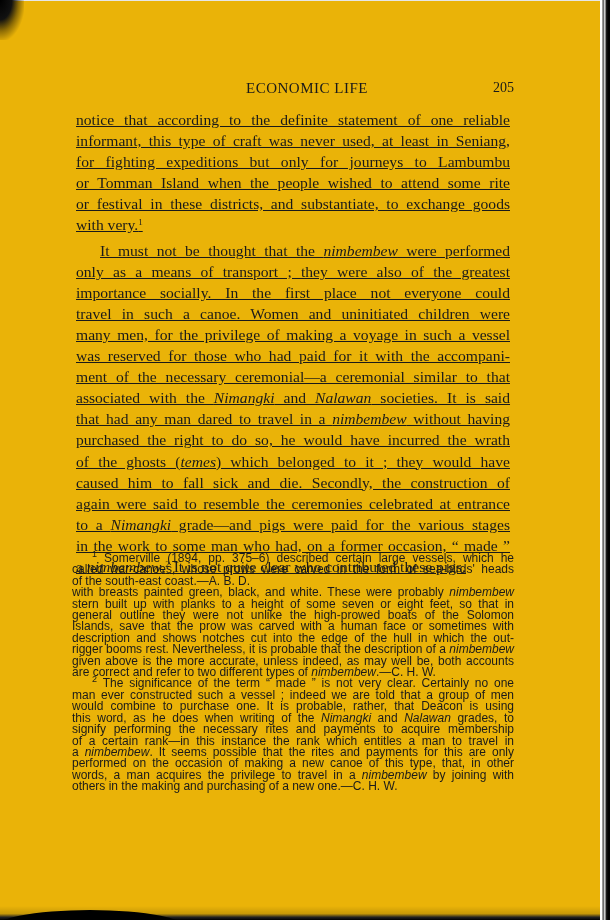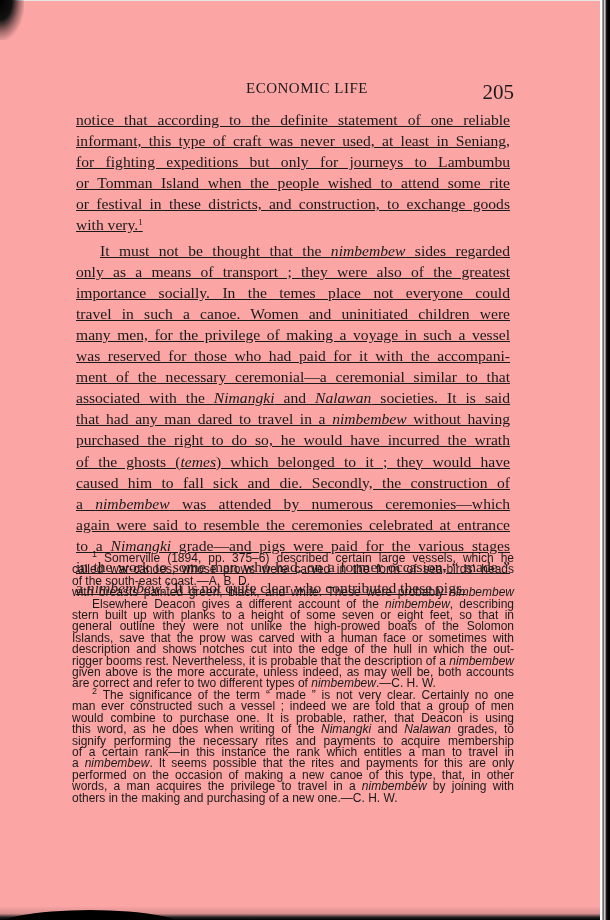--- a/index.html
+++ b/index.html
@@ -4,21 +4,21 @@
 <style>
   html, body { margin: 0; padding: 0; }
   body {
     width: 610px; height: 920px; position: relative; overflow: hidden;
     background: #ffffff;
     font-family: "DejaVu Serif", "Liberation Serif", serif;
     color: #1a1a1a;
   }
   .page {
     position: absolute; left: 0; top: 0; width: 610px; height: 920px;
-    background: #fca5a5;
+    background: #eab308;
   }
   
   .corner-shadow {
     position: absolute; left: 0; top: 0; width: 24px; height: 40px;
     background: radial-gradient(ellipse at 0% 0%, #000 0%, #111 35%, rgba(0,0,0,0.4) 55%, rgba(0,0,0,0) 75%);
   }
   .right-edge {
     position: absolute; top: 0; right: 0; width: 10px; height: 920px;
     background: linear-gradient(to right, #fff 0px, #fff 2px, #333 3px, #aaa 4px, #eee 5px, #222 6px, #000 8px, #000 10px);
   }
@@ -36,21 +36,21 @@
 
   .header {
     position: absolute; top: 80px; left: 100px; width: 414px; height: 22px;
   }
   .running-title {
     position: absolute; left: 0; right: 0; text-align: center;
     font-family: "Liberation Serif", serif; font-size: 15px; letter-spacing: 0.5px;
   }
   .page-number {
     position: absolute; right: 0; top: 0;
-    font-family: "Liberation Serif", serif; font-size: 21px;
+    font-family: "Liberation Serif", serif; font-size: 14px;
   }
 
   .body-text {
     position: absolute; left: 72px; top: 105px; width: 442px;
     font-family: "Liberation Serif", serif; font-size: 15.6px; line-height: 21.1px;
     text-align: justify;
   }
   .body-text p { margin: 4px; text-decoration: underline; }
   .body-text .line, .footnotes .line {
     display: block; text-align: justify; text-align-last: justify; white-space: nowrap;
@@ -80,52 +80,50 @@
     <div class="running-title">ECONOMIC LIFE</div>
     <div class="page-number">205</div>
   </div>
 
   <div class="body-text" id="body">
       <p>
         <span class="line"><span>notice that according to the definite statement of one reliable</span></span>
         <span class="line"><span>informant, this type of craft was never used, at least in Seniang,</span></span>
         <span class="line"><span>for fighting expeditions but only for journeys to Lambumbu</span></span>
         <span class="line"><span>or Tomman Island when the people wished to attend some rite</span></span>
-        <span class="line"><span>or festival in these districts, and construction, to exchange goods</span></span>
+        <span class="line"><span>or festival in these districts, and substantiate, to exchange goods</span></span>
         <span class="line last"><span>with very.</span><sup>1</sup></span>
       </p>
       <p>
-        <span class="line indent"><span>It must not be thought that the </span><span class="it">nimbembew</span><span> sides regarded</span></span>
+        <span class="line indent"><span>It must not be thought that the </span><span class="it">nimbembew</span><span> were performed</span></span>
         <span class="line"><span>only as a means of transport ;  they were also of the greatest</span></span>
-        <span class="line"><span>importance socially.  In the temes place not everyone could</span></span>
+        <span class="line"><span>importance socially.  In the first place not everyone could</span></span>
         <span class="line"><span>travel in such a canoe.  Women and uninitiated children were</span></span>
         <span class="line"><span>many men, for the privilege of making a voyage in such a vessel</span></span>
         <span class="line"><span>was reserved for those who had paid for it with the accompani-</span></span>
         <span class="line"><span>ment of the necessary ceremonial—a ceremonial similar to that</span></span>
         <span class="line"><span>associated with the </span><span class="it">Nimangki</span><span> and </span><span class="it">Nalawan</span><span> societies.  It is said</span></span>
         <span class="line"><span>that had any man dared to travel in a </span><span class="it">nimbembew</span><span> without having</span></span>
         <span class="line"><span>purchased the right to do so, he would have incurred the wrath</span></span>
         <span class="line"><span>of the ghosts (</span><span class="it">temes</span><span>) which belonged to it ;  they would have</span></span>
         <span class="line"><span>caused him to fall sick and die.  Secondly, the construction of</span></span>
-        <span class="line"><span>a </span><span class="it">nimbembew</span><span> was attended by numerous ceremonies—which</span></span>
         <span class="line"><span>again were said to resemble the ceremonies celebrated at entrance</span></span>
         <span class="line"><span>to a </span><span class="it">Nimangki</span><span> grade—and pigs were paid for the various stages</span></span>
         <span class="line"><span>in the work to some man who had, on a former occasion, “ made ”</span></span>
         <span class="line last"><span>a </span><span class="it">nimbembew</span><span>.</span><sup>2</sup><span>  It is not quite clear who contributed these pigs.</span></span>
       </p>
     </div>
   <div class="footnotes" id="fns">
       <div>
         <span class="line fn-indent"><sup>1</sup> <span>Somerville (1894, pp. 375–6) described certain large vessels, which he</span></span>
         <span class="line"><span>called war-canoes, whose prows were carved in the form of sea-birds' heads</span></span>
         <span class="line last"><span>of the south-east coast.—A. B. D.</span></span>
         <span class="line"><span>with breasts painted green, black, and white.  These were probably </span><span class="it">nimbembew</span></span>
       </div>
       <div>
-        <span class="line fn-indent"><span>Elsewhere Deacon gives a different account of the </span><span class="it">nimbembew</span><span>, describing</span></span>
         <span class="line"><span>stern built up with planks to a height of some seven or eight feet, so that in</span></span>
         <span class="line"><span>general outline they were not unlike the high-prowed boats of the Solomon</span></span>
         <span class="line"><span>Islands, save that the prow was carved with a human face or sometimes with</span></span>
         <span class="line"><span>description and shows notches cut into the edge of the hull in which the out-</span></span>
         <span class="line"><span>rigger booms rest.  Nevertheless, it is probable that the description of a </span><span class="it">nimbembew</span></span>
         <span class="line"><span>given above is the more accurate, unless indeed, as may well be, both accounts</span></span>
         <span class="line last"><span>are correct and refer to two different types of </span><span class="it">nimbembew</span><span>.—C. H. W.</span></span>
       </div>
       <div>
         <span class="line fn-indent"><sup>2</sup> <span>The significance of the term “ made ” is not very clear.  Certainly no one</span></span>

